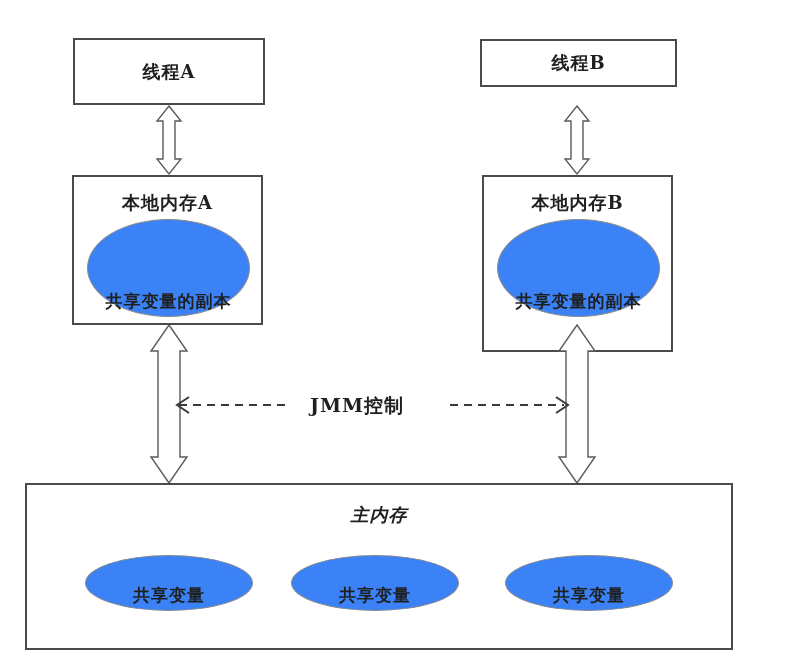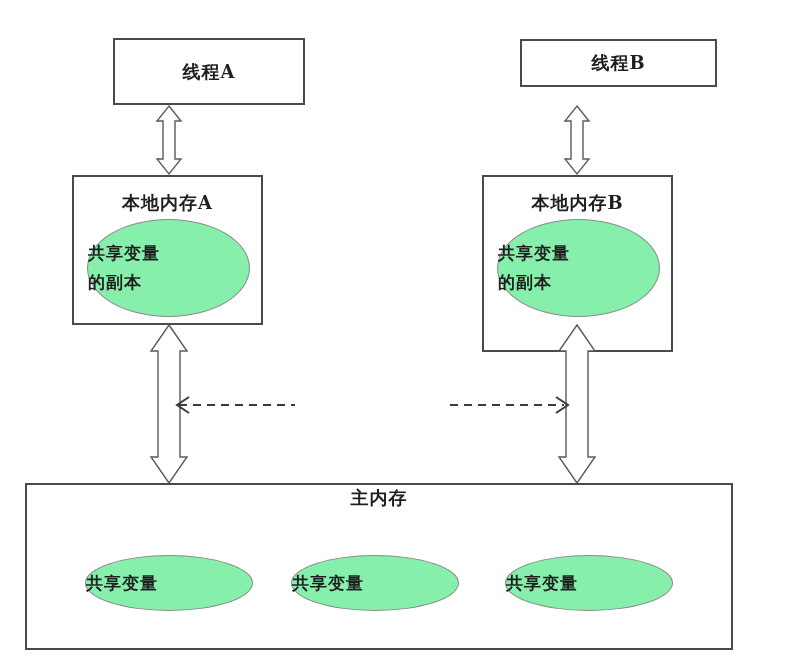--- a/index.html
+++ b/index.html
@@ -20,39 +20,37 @@
     background: #ffffff;
     border: 2px solid #4a4a4a;
   }
   .thread-box {
     display: flex;
     align-items: center;
     justify-content: center;
     font-size: 18px;
     font-weight: 600;
     letter-spacing: 1px;
-    margin-left: 40px;
   }
   .local-box .box-title,
   .main-box .box-title {
     text-align: center;
     font-size: 18px;
     font-weight: 600;
     letter-spacing: 1px;
   }
   .local-box .box-title { padding-top: 14px; }
-  .main-box .box-title { padding-top: 1px; }
+  .main-box .box-title { padding-top: 18px; font-style: italic; }
   .ellipse {
     position: absolute;
     border: 1px solid #8a8a8a;
     border-radius: 50%;
-    background: #86efac;
+    background: #3b82f6;
     display: flex;
-    flex-direction: column;
-    align-items: flex-start;
+    align-items: flex-end;
     justify-content: center;
     font-size: 17px;
     font-weight: 600;
     letter-spacing: 1px;
     line-height: 1.7;
   }
   .copy-ellipse {
     width: 163px;
     height: 98px;
     left: 13px;
@@ -120,20 +118,21 @@
   <svg class="arrow-svg" style="left:558px; top:324px;" width="38" height="160">
     <path d="M19,1 L37,27 L30,27 L30,133 L37,133 L19,159 L1,133 L8,133 L8,27 L1,27 Z" fill="#ffffff" stroke="#5a5a5a" stroke-width="1.4"></path>
   </svg>
 
   <svg class="arrow-svg" style="left:175px; top:393px;" width="395" height="24">
     <polyline points="14,4 2,12 14,20" fill="none" stroke="#3a3a3a" stroke-width="2"></polyline>
     <line x1="4" y1="12" x2="120" y2="12" stroke="#3a3a3a" stroke-width="2" stroke-dasharray="8,6"></line>
     <line x1="275" y1="12" x2="389" y2="12" stroke="#3a3a3a" stroke-width="2" stroke-dasharray="8,6"></line>
     <polyline points="381,4 393,12 381,20" fill="none" stroke="#3a3a3a" stroke-width="2"></polyline>
   </svg>
+  <div class="jmm-label">JMM控制</div>
 
   <div class="box main-box" style="left:25px; top:483px; width:708px; height:167px;">
     <div class="box-title">主内存</div>
   </div>
 
   <div class="ellipse mm-ellipse" style="left:85px;">
     <span>共享变量</span>
   </div>
   <div class="ellipse mm-ellipse" style="left:291px;">
     <span>共享变量</span>

